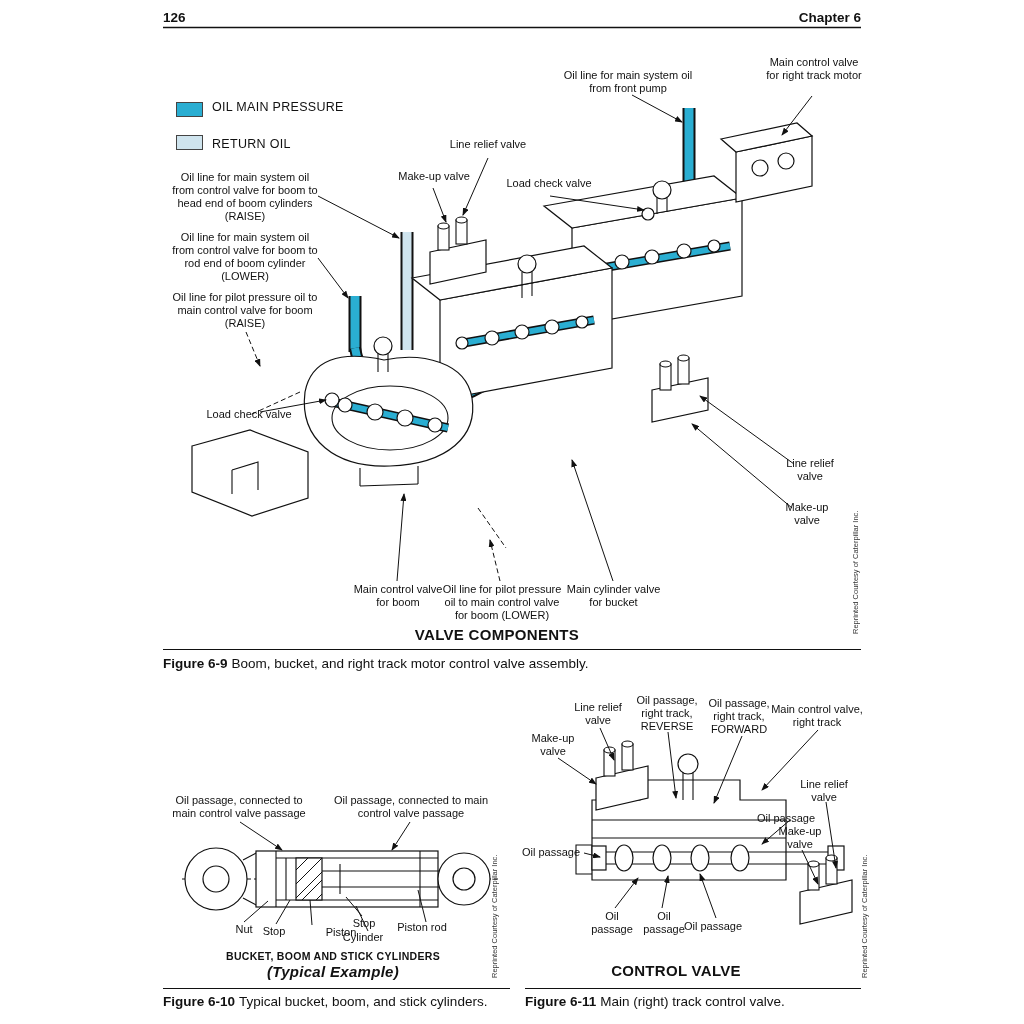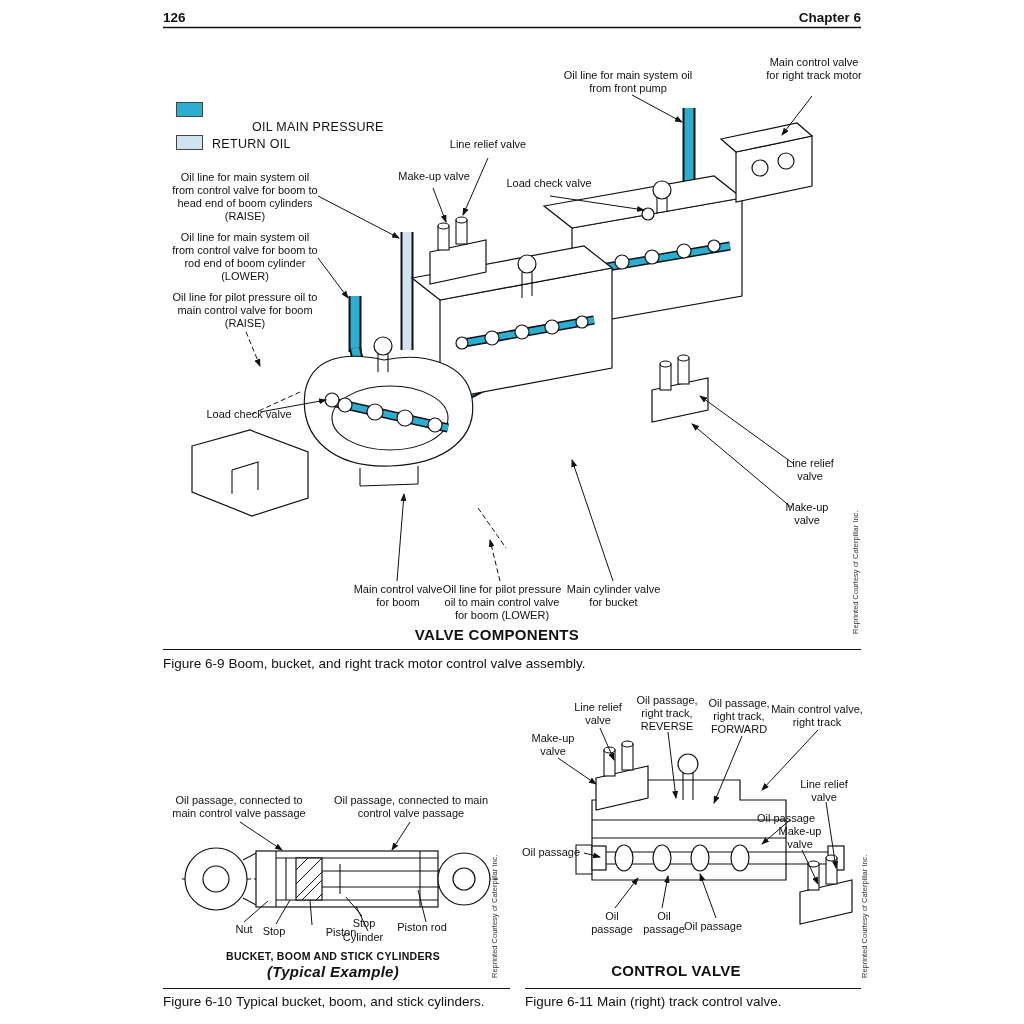--- a/index.html
+++ b/index.html
@@ -13,21 +13,21 @@
   }
   .page { position:absolute; inset:0; }
   svg.art { position:absolute; top:0; left:0; pointer-events:none; }
 
   .hdr { position:absolute; font-weight:bold; font-size:13.5px; }
   .lbl { position:absolute; font-size:11px; line-height:1.18; text-align:center; }
   .legend-text { position:absolute; font-size:12.5px; letter-spacing:.3px; }
   .swatch { position:absolute; width:27px; height:15px; border:1px solid #444; }
   .figtitle { position:absolute; font-weight:bold; text-align:center; font-size:12px; letter-spacing:.3px; }
   .cap { position:absolute; font-size:13.5px; }
-  .cap b { font-weight:normal; margin-right:4px; }
+  .cap b { font-weight:bold; margin-right:4px; }
   .credit {
     position:absolute; font-size:7.5px; color:#333; white-space:nowrap;
     transform:rotate(-90deg); transform-origin:left top;
   }
 
   
   .ln  { stroke:#111; stroke-width:1.1; fill:none; }
   .ld  { stroke:#111; stroke-width:1; fill:none; }
   .dash{ stroke-dasharray:5 3; }
   .part{ fill:#fff; stroke:#111; stroke-width:1.2; }
@@ -220,21 +220,21 @@
       <path class="ld" marker-end="url(#arr)" d="M615,908 L638,878"></path>
       <path class="ld" marker-end="url(#arr)" d="M662,908 L668,876"></path>
       <path class="ld" marker-end="url(#arr)" d="M716,918 L700,874"></path>
     </g>
   </svg>
 
   <div class="hdr" style="left:163px; top:10px;">126</div>
   <div class="hdr" style="right:163px; top:10px;">Chapter 6</div>
 
   <div class="swatch" style="left:176px; top:102px; background:var(--oil-main-pressure,#2aaed2);"></div>
-  <div class="legend-text" style="left:212px; top:120px;margin-left:40px;">OIL MAIN PRESSURE</div>
+  <div class="legend-text" style="left:212px; top:100px;">OIL MAIN PRESSURE</div>
   <div class="swatch" style="left:176px; top:135px; background:var(--return-oil,#cfe4ee);"></div>
   <div class="legend-text" style="left:212px; top:137px;">RETURN OIL</div>
 
   <div class="lbl" style="left:558px; top:69px; width:140px;">Oil line for main system oil from front pump</div>
   <div class="lbl" style="left:766px; top:56px; width:96px;">Main control valve for right track motor</div>
   <div class="lbl" style="left:442px; top:138px; width:92px;">Line relief valve</div>
   <div class="lbl" style="left:392px; top:170px; width:84px;">Make-up valve</div>
   <div class="lbl" style="left:502px; top:177px; width:94px;">Load check valve</div>
   <div class="lbl" style="left:170px; top:171px; width:150px;">Oil line for main system oil from control valve for boom to head end of boom cylinders (RAISE)</div>
   <div class="lbl" style="left:170px; top:231px; width:150px;">Oil line for main system oil from control valve for boom to rod end of boom cylinder (LOWER)</div>

